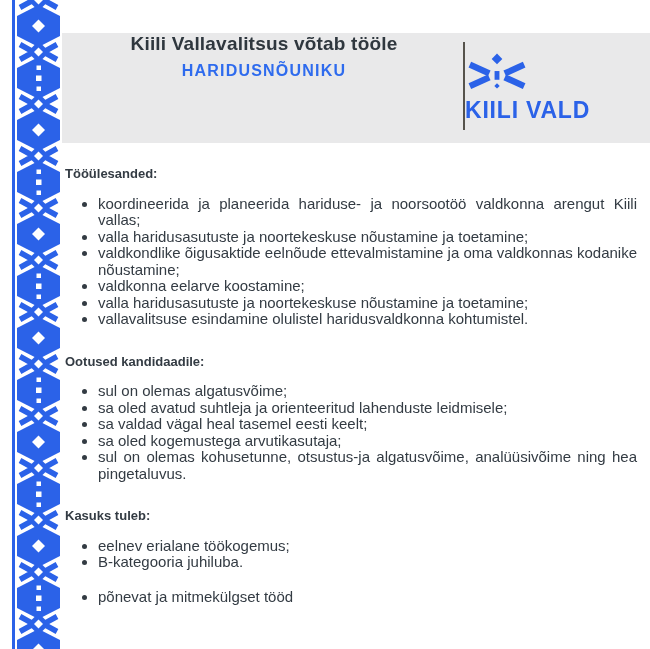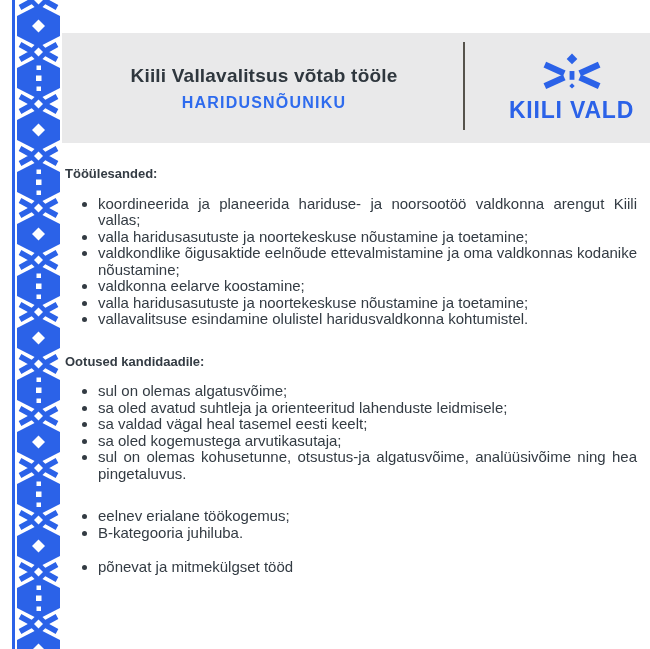--- a/index.html
+++ b/index.html
@@ -19,28 +19,28 @@
   .border-strip{position:absolute;left:0;top:0;width:62px;height:649px;}
   .thin-line{position:absolute;left:12px;top:0;width:3px;height:649px;background:var(--accent-blue);}
   .pattern-svg{position:absolute;left:17px;top:0;}
   .pat-blue{fill:var(--accent-blue);}
   .pat-white{fill:#ffffff;}
   .pat-stroke{stroke:var(--accent-blue);fill:none;stroke-width:5.5;}
   
   .banner{position:absolute;left:62px;top:33px;right:0;height:110px;background:var(--bg-gray);}
   .title-block{
     position:absolute;left:3px;top:0;width:398px;height:110px;
-    display:flex;flex-direction:column;justify-content:center;align-items:center;text-align:center;
+    display:flex;flex-direction:column;align-items:center;text-align:center;
   }
   .title-l1{font-size:19px;font-weight:bold;color:var(--title-dark);letter-spacing:0.2px;}
   .title-l2{font-size:16px;font-weight:bold;color:var(--title-blue);letter-spacing:1.2px;margin-top:7px;}
   .v-divider{position:absolute;left:401px;top:9px;width:2px;height:88px;background:var(--divider);}
   .logo-block{
     position:absolute;left:403px;right:0;top:0;height:110px;
-    display:flex;flex-direction:column;justify-content:center;align-items:center;padding-left:28px;
+    display:flex;flex-direction:column;justify-content:center;align-items:flex-start;
   }
   .logo-icon{width:64px;height:39px;}
   .logo-fill{fill:var(--accent-blue);}
   .logo-stroke{stroke:var(--accent-blue);stroke-width:6.5;}
   .logo-text{font-size:23px;font-weight:bold;color:var(--accent-blue);letter-spacing:0.8px;margin-top:5px;}
   
   .content{position:absolute;left:65px;right:13px;top:166px;}
   .section{margin:0;padding:0;}
   .section + .section{margin-top:26px;}
   .sec-h{margin:0 0 14px 0;font-size:13px;font-weight:bold;color:var(--dark);line-height:1.2;}
@@ -131,20 +131,21 @@
     <ul class="blist">
           <li>sul on olemas algatusvõime;</li>
           <li>sa oled avatud suhtleja ja orienteeritud lahenduste leidmisele;</li>
           <li>sa valdad vägal heal tasemel eesti keelt;</li>
           <li>sa oled kogemustega arvutikasutaja;</li>
           <li>sul on olemas kohusetunne, otsustus-ja algatusvõime, analüüsivõime ning hea pingetaluvus.</li>
         </ul>
   </div>
 
   <div class="section">
+    <h3 class="sec-h">Kasuks tuleb:</h3>
     <ul class="blist">
           <li>eelnev erialane töökogemus;</li>
           <li>B-kategooria juhiluba.</li>
         </ul>
   </div>
 
   <div class="section">
     <ul class="blist">
           <li>põnevat ja mitmekülgset tööd</li>
         </ul>

